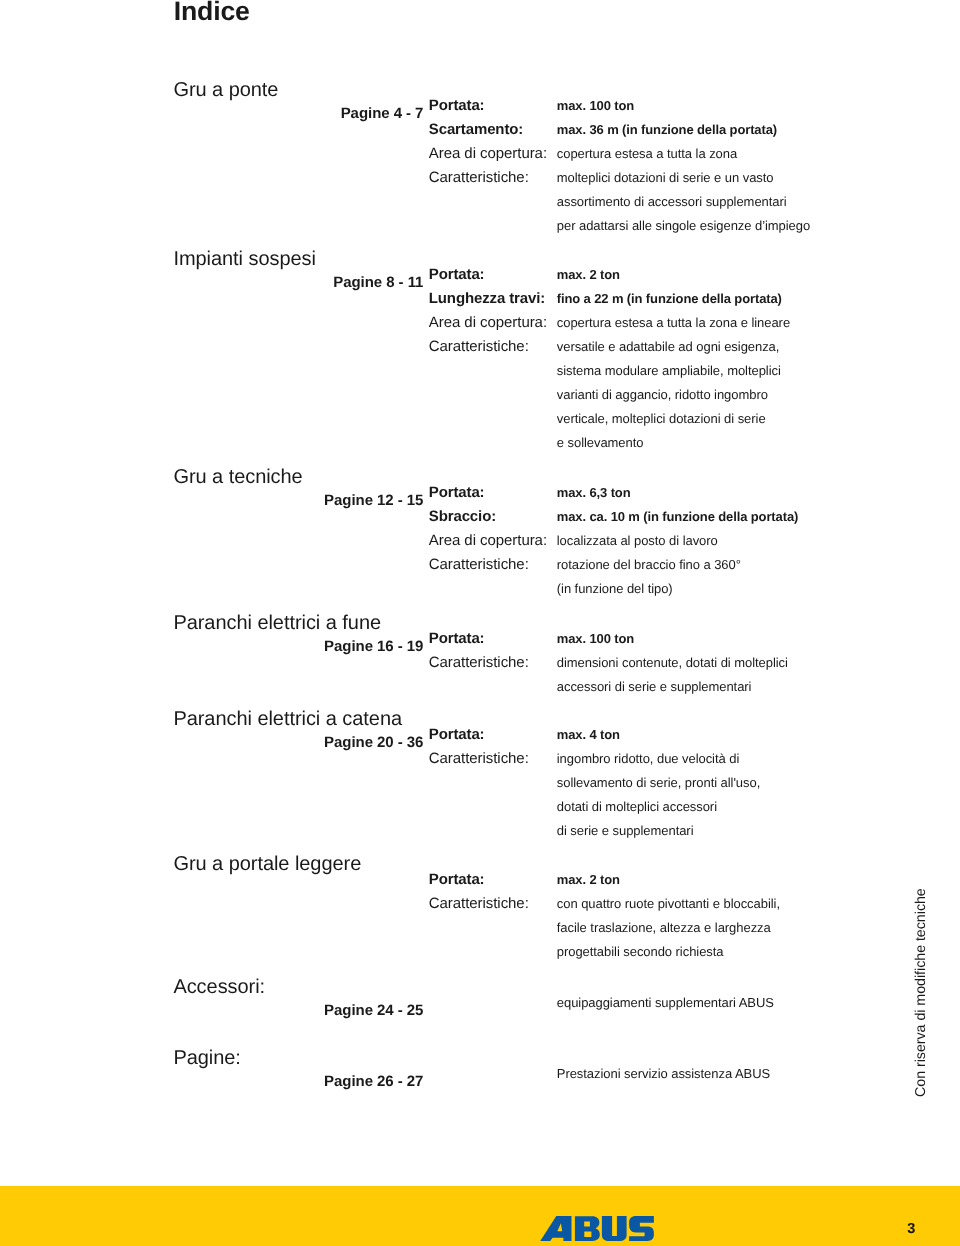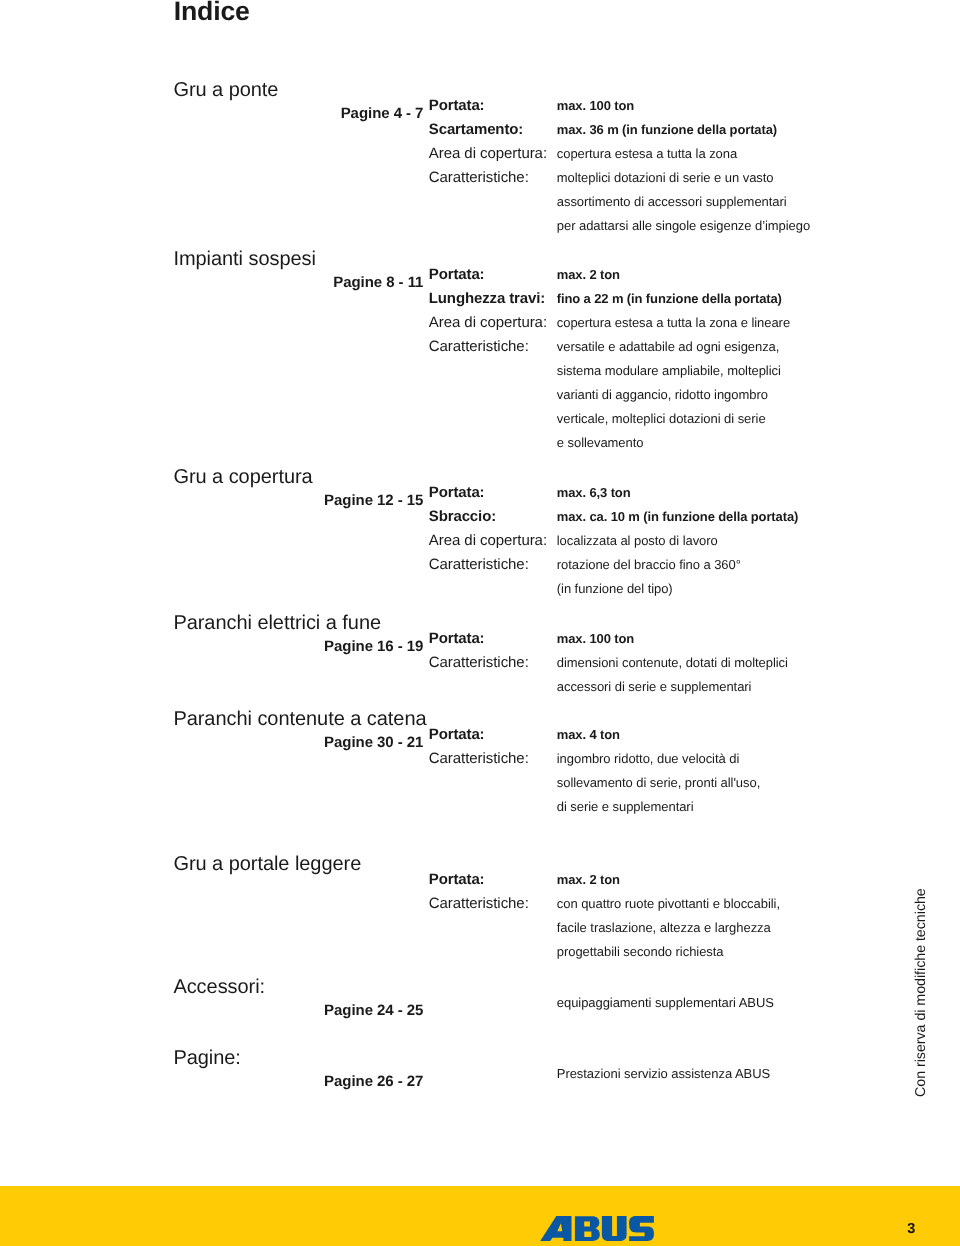--- a/index.html
+++ b/index.html
@@ -139,21 +139,21 @@
             <div class="cell-value">verticale, molteplici dotazioni di serie</div>
           </div>
           <div class="row">
             <div class="cell-label"></div>
             <div class="cell-value">e sollevamento</div>
           </div>
         </div>
       </section>
       <section class="entry" style="top:464.7px">
         <div class="entry-head">
-          <div class="entry-name">Gru a copertura</div>
+          <div class="entry-name">Gru a tecniche</div>
           <div class="entry-pages">Pagine 12 - 15</div>
         </div>
         <div class="entry-specs">
           <div class="row">
             <div class="cell-label bold">Portata:</div>
             <div class="cell-value bold">max. 6,3 ton</div>
           </div>
           <div class="row">
             <div class="cell-label bold">Sbraccio:</div>
             <div class="cell-value bold">max. ca. 10 m (in funzione della portata)</div>
@@ -187,35 +187,39 @@
             <div class="cell-value">dimensioni contenute, dotati di molteplici</div>
           </div>
           <div class="row">
             <div class="cell-label"></div>
             <div class="cell-value">accessori di serie e supplementari</div>
           </div>
         </div>
       </section>
       <section class="entry" style="top:707.4px">
         <div class="entry-head">
-          <div class="entry-name">Paranchi contenute a catena</div>
-          <div class="entry-pages">Pagine 30 - 21</div>
+          <div class="entry-name">Paranchi elettrici a catena</div>
+          <div class="entry-pages">Pagine 20 - 36</div>
         </div>
         <div class="entry-specs">
           <div class="row">
             <div class="cell-label bold">Portata:</div>
             <div class="cell-value bold">max. 4 ton</div>
           </div>
           <div class="row">
             <div class="cell-label">Caratteristiche:</div>
             <div class="cell-value">ingombro ridotto, due velocità di</div>
           </div>
           <div class="row">
             <div class="cell-label"></div>
             <div class="cell-value">sollevamento di serie, pronti all'uso,</div>
+          </div>
+          <div class="row">
+            <div class="cell-label"></div>
+            <div class="cell-value">dotati di molteplici accessori</div>
           </div>
           <div class="row">
             <div class="cell-label"></div>
             <div class="cell-value">di serie e supplementari</div>
           </div>
         </div>
       </section>
       <section class="entry" style="top:851.9px">
         <div class="entry-head">
           <div class="entry-name">Gru a portale leggere</div>

